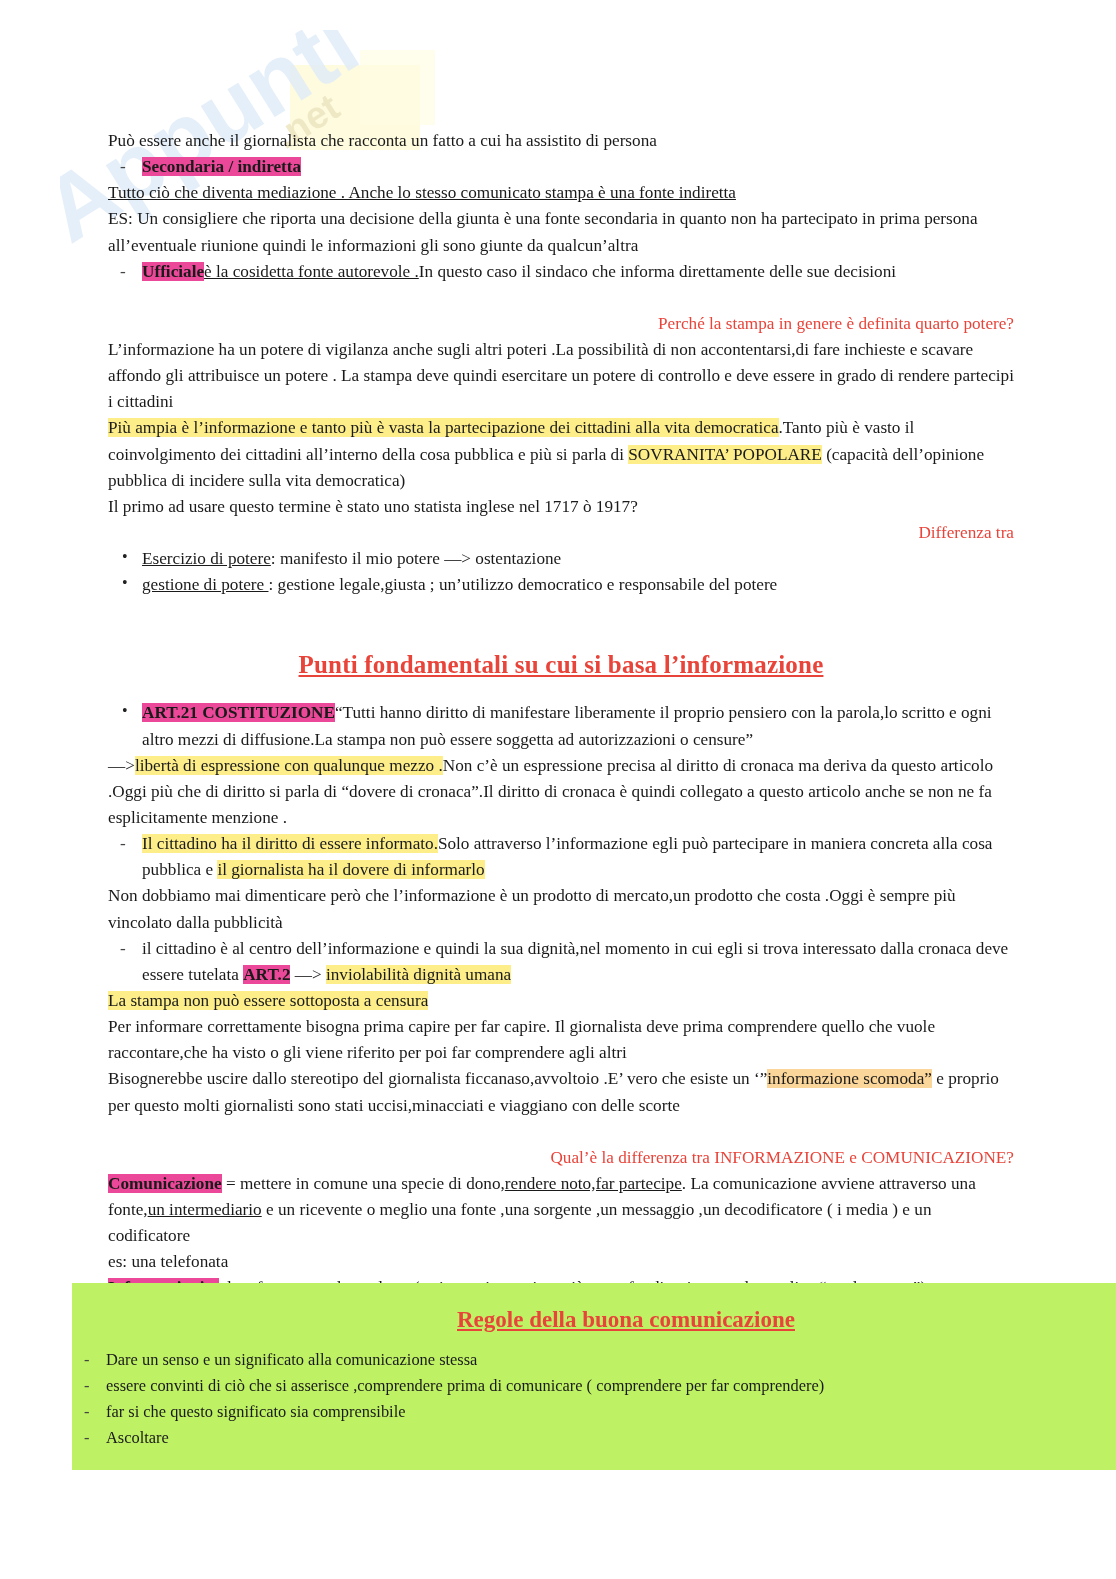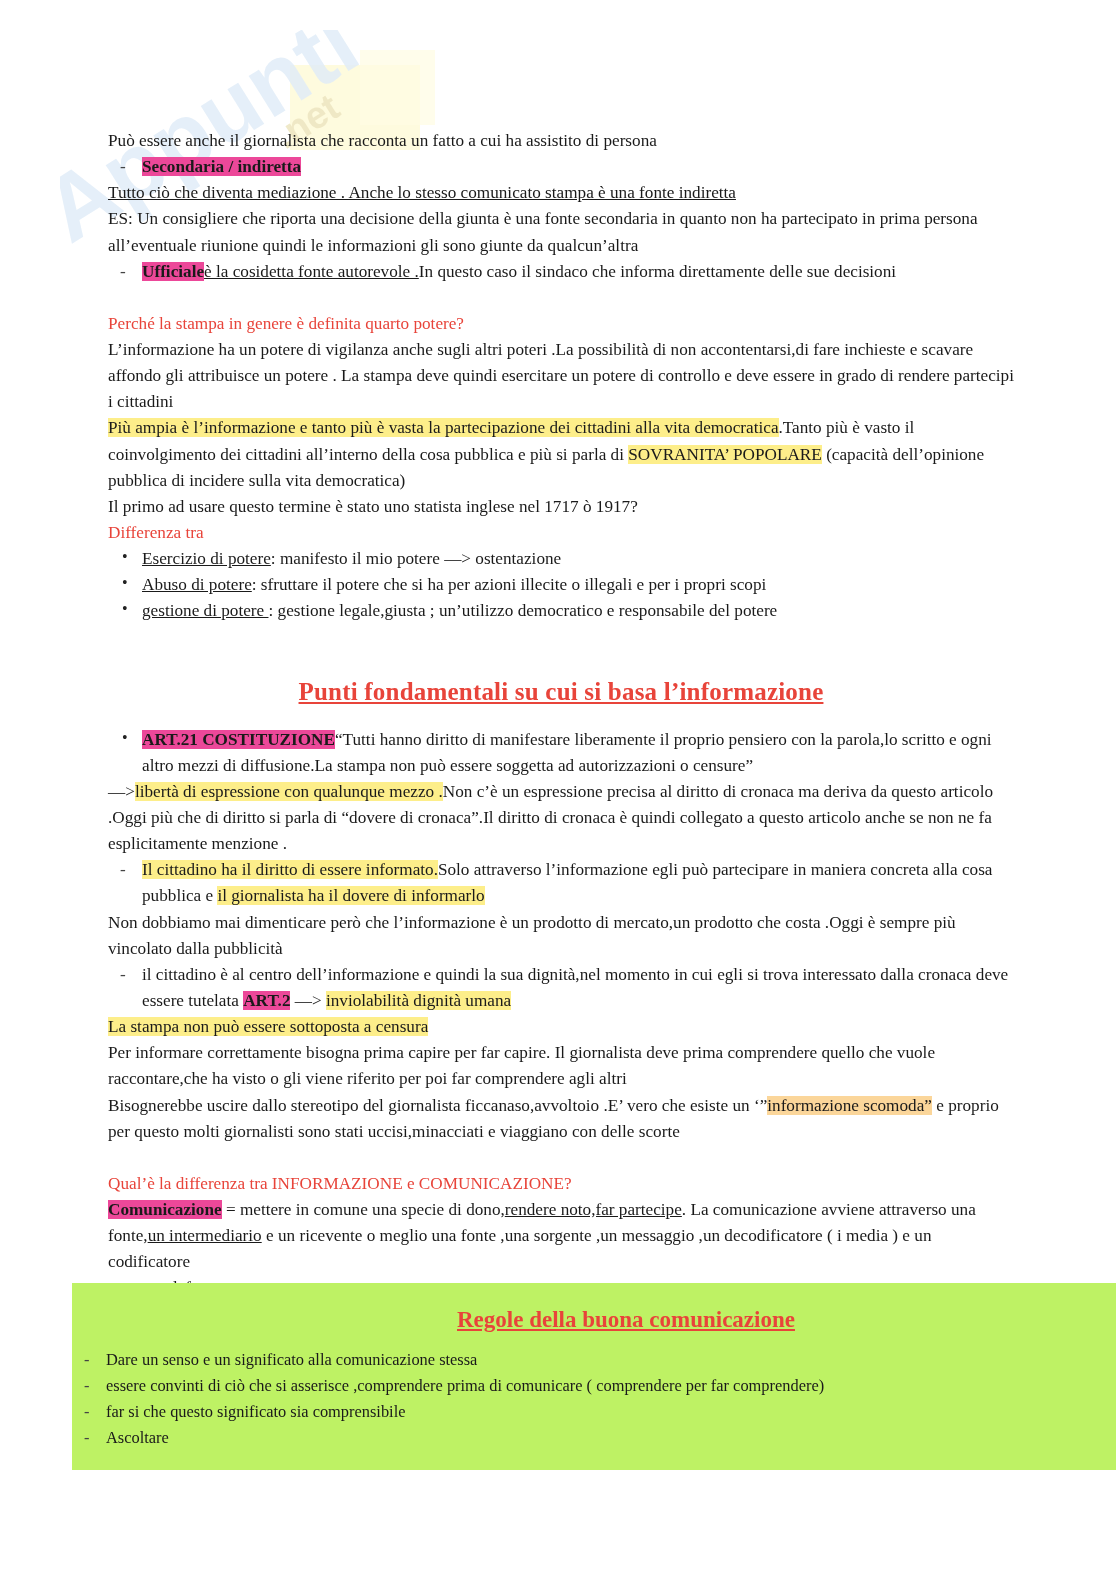--- a/index.html
+++ b/index.html
@@ -32,21 +32,21 @@
     left: 108px;
     top: 128px;
     width: 906px;
   }
   p, li {
     margin: 0;
     font-size: 17.2px;
     line-height: 1.52;
   }
   .u { text-decoration: underline; }
-  .red { color: #e8443a; }
+  .red { color: #e8443a; text-align: right; }
   .hl-y { background: #fdee8a; }
   .hl-o { background: #fbd69a; text-align: center; }
   .hl-p { background: #ec4899; }
   .bold { font-weight: bold; }
   ul {
     margin: 0;
     padding: 0 0 0 34px;
     list-style: none;
   }
   ul.dash > li {
@@ -154,23 +154,20 @@
 
     <p>Il primo ad usare questo termine è stato uno statista inglese nel 1717 ò 1917?</p>
 
     <p class="red">Differenza tra</p>
 
     <ul class="dot">
       <li>
         <span class="u">Esercizio di potere</span><span>:  manifesto il mio potere —&gt; ostentazione</span>
       </li>
       <li>
-        <span class="u">Abuso di potere</span><span>: sfruttare il potere che si ha per azioni illecite o illegali e per i propri scopi</span>
-      </li>
-      <li>
         <span class="u">gestione di potere </span><span>: gestione legale,giusta ; un’utilizzo democratico e responsabile del potere</span>
       </li>
     </ul>
 
     <div class="spacer-lg"></div>
 
     <h2 class="section-title">Punti fondamentali su cui si basa l’informazione</h2>
 
     <div class="spacer-sm"></div>
 

